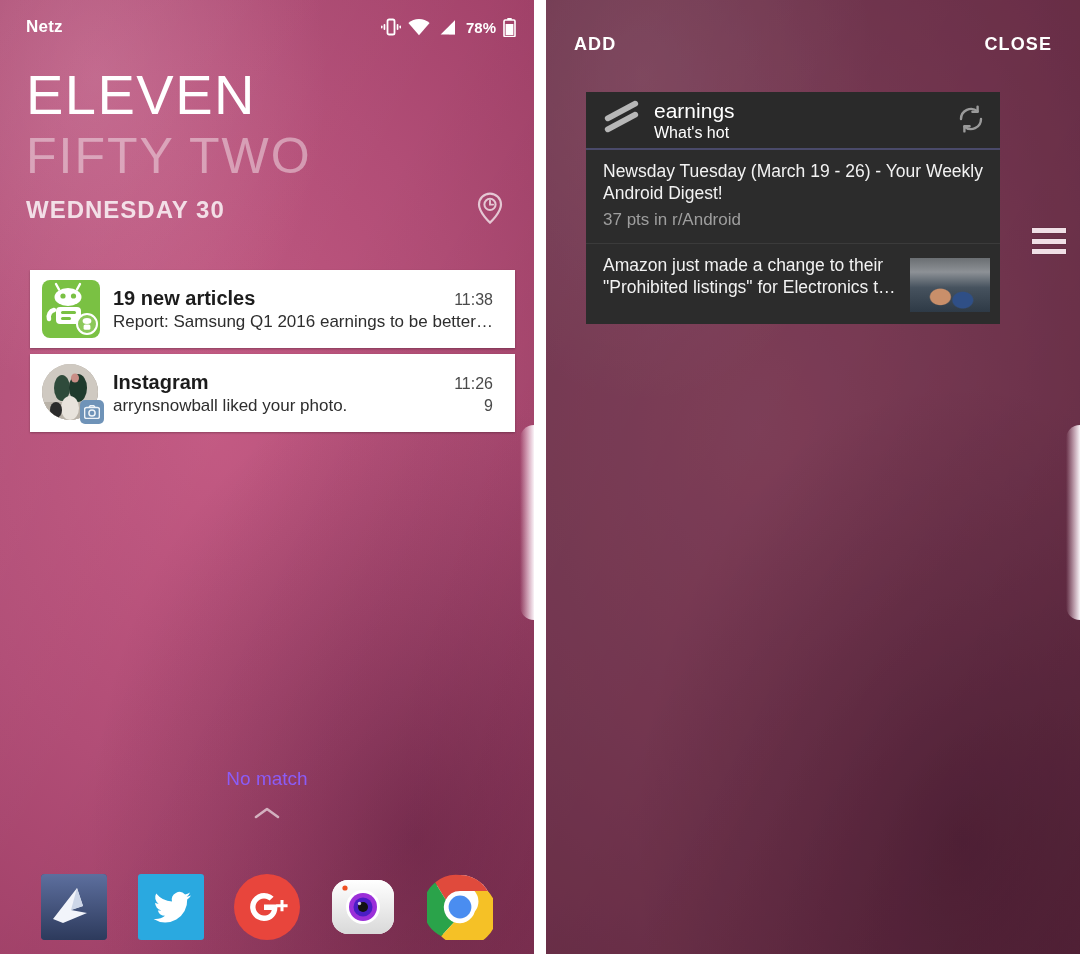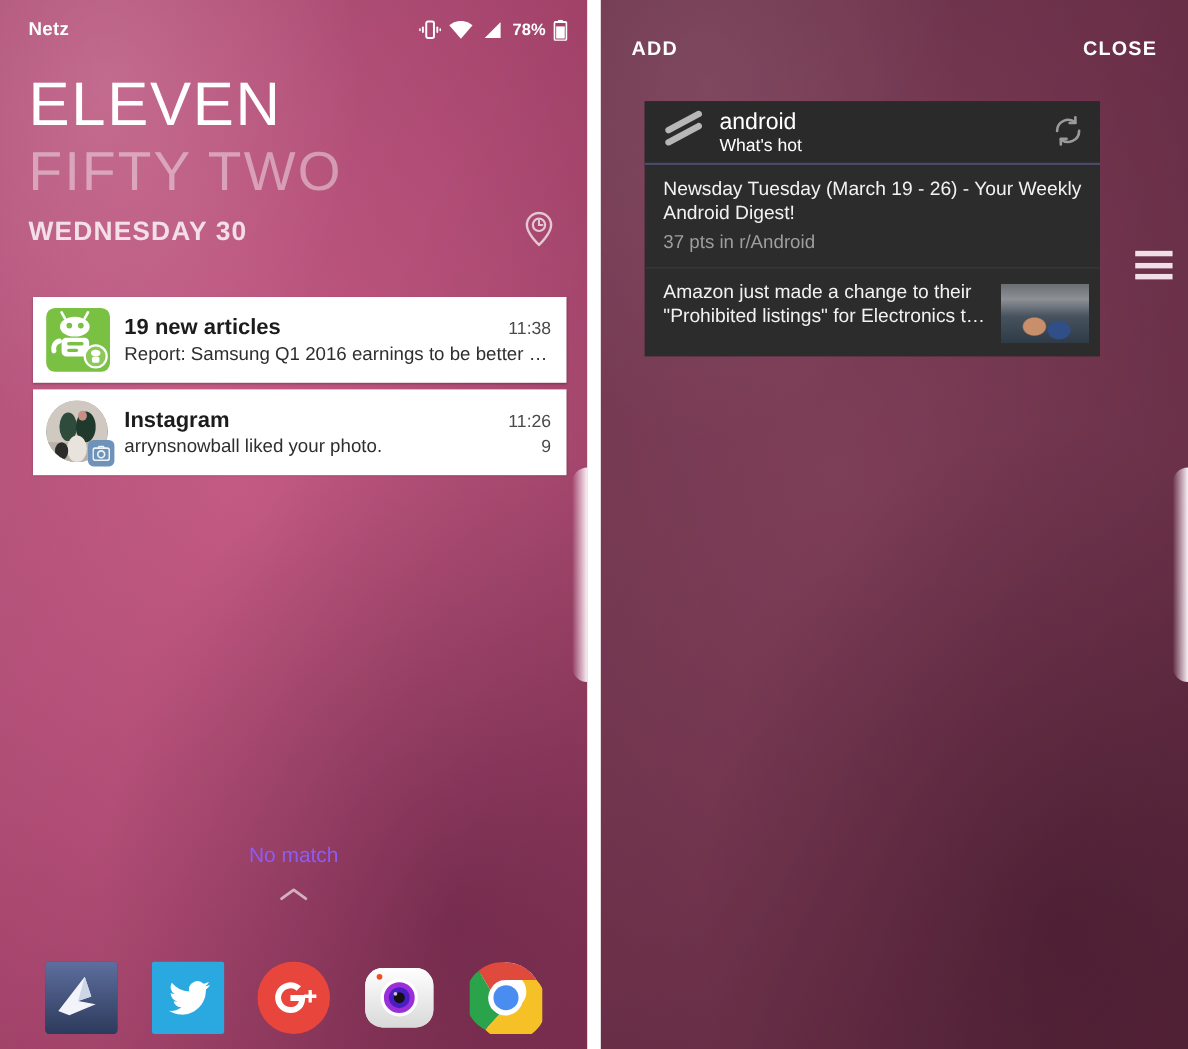--- a/index.html
+++ b/index.html
@@ -104,21 +104,21 @@
   .date-icon { margin-left: auto; margin-right: 10px; opacity: .82; }
 
   
   .notif-stack {
     position: absolute;
     left: 30px; top: 270px; width: 485px;
   }
   .notif-card {
     background: #ffffff;
     display: flex; align-items: center;
-    padding: 10px 14px 10px 12px;
+    padding: 10px 22px 10px 12px;
     box-shadow: 0 1px 2px rgba(0,0,0,0.28);
     margin-bottom: 6px;
   }
   .notif-card.second { margin-bottom: 0; }
   .notif-icon-wrap {
     position: relative;
     width: 58px; height: 58px;
     flex: 0 0 58px;
     margin-right: 13px;
   }
@@ -488,21 +488,21 @@
     <div class="widget">
 
       <div class="widget-head">
         <span class="widget-logo">
           <svg width="46" height="44" viewBox="0 0 46 44">
             <path d="M6 20 34 5c3-1.6 6 3 3 5L9 25c-3 1.6-6-3-3-5z" fill="#b7b7b7"></path>
             <path d="M6 31 34 16c3-1.6 6 3 3 5L9 36c-3 1.6-6-3-3-5z" fill="#b7b7b7"></path>
           </svg>
         </span>
         <div class="widget-head-text">
-          <div class="widget-name">android</div>
+          <div class="widget-name">earnings</div>
           <div class="widget-sub">What's hot</div>
         </div>
         <button class="refresh-btn">
           <svg width="34" height="34" viewBox="0 0 34 34">
             <path d="M27 17a10 10 0 0 1-16.6 7.5" fill="none" stroke="#d7d7d7" stroke-width="2.4" stroke-linecap="round"></path>
             <path d="M7 17A10 10 0 0 1 23.6 9.5" fill="none" stroke="#d7d7d7" stroke-width="2.4" stroke-linecap="round"></path>
             <path d="M23.6 4.6v5.2h-5.2" fill="none" stroke="#d7d7d7" stroke-width="2.4" stroke-linecap="round" stroke-linejoin="round"></path>
             <path d="M10.4 29.4v-5.2h5.2" fill="none" stroke="#d7d7d7" stroke-width="2.4" stroke-linecap="round" stroke-linejoin="round"></path>
           </svg>
         </button>

